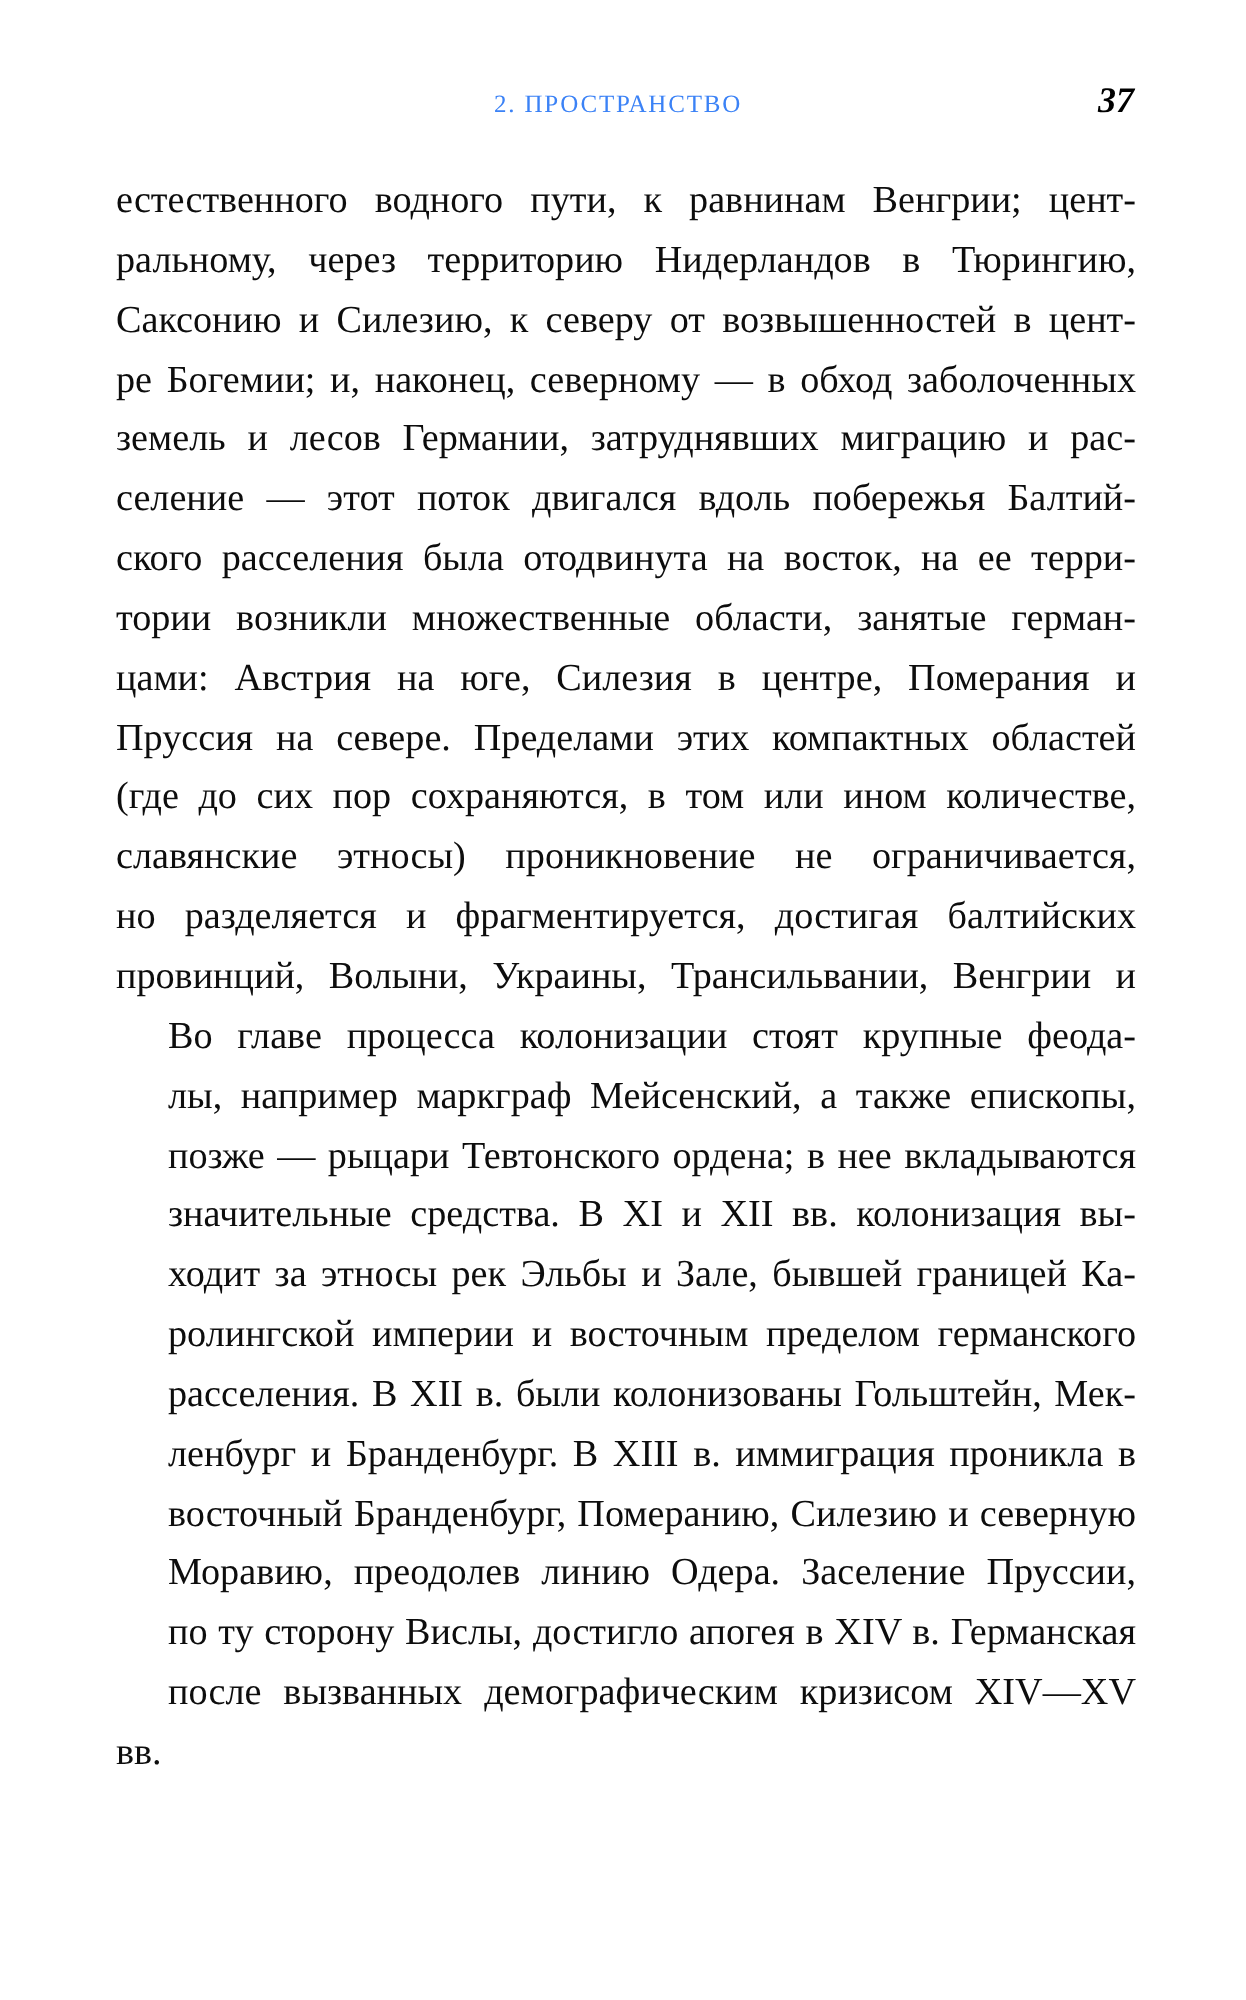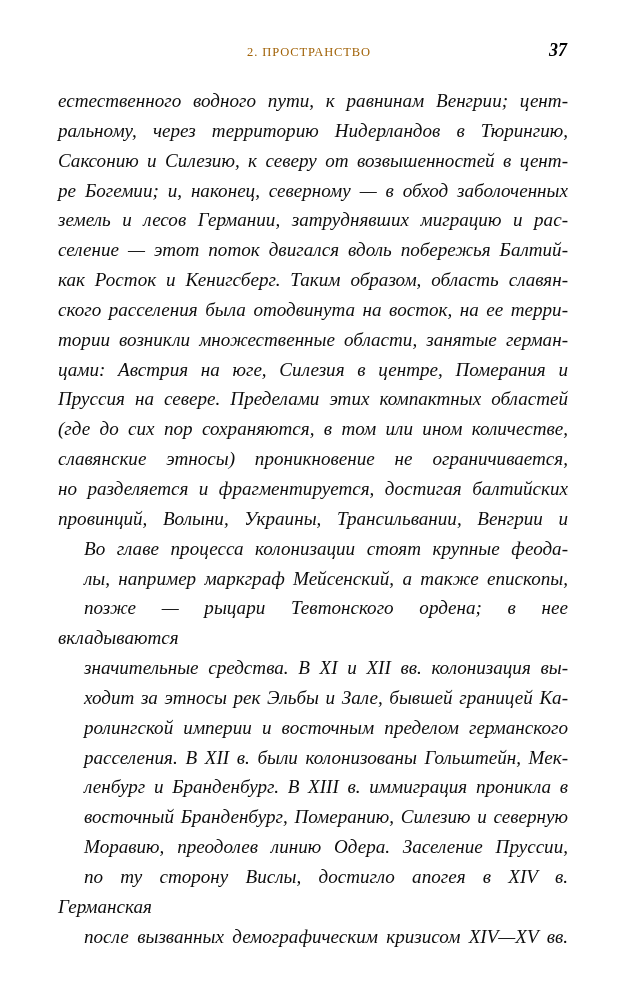--- a/index.html
+++ b/index.html
@@ -26,21 +26,21 @@
     height: 22px;
     display: flex;
     align-items: baseline;
   }
   .running-head-title {
     font-size: 12.5px;
     letter-spacing: 0.9px;
     text-transform: uppercase;
     white-space: nowrap;
     margin-left: 189px;
-    color: #a16207;
+    color: #3b82f6;
     text-align: center;
   }
   .running-head-folio {
     margin-left: auto;
     font-size: 18px;
     font-weight: bold;
     font-style: italic;
     color: #000000;
     letter-spacing: 0px;
     font-family: Liberation Serif, serif;
@@ -55,21 +55,20 @@
   }
   .para {
     margin: 0;
     font-size: 19.1px;
     line-height: 29.85px;
     text-align: justify;
     text-align-last: left;
     color: #0d0d0d;
     hyphens: manual;
     word-spacing: 0.2px;
-    font-style: italic;
   }
   .para.indent {
     text-indent: 26px;
   }
   
   .line {
     display: block;
     text-align: justify;
     text-align-last: justify;
     white-space: pre-wrap;
@@ -93,21 +92,20 @@
   </div>
 
   <div class="textblock">
     <p class="para">
         <span class="line">естественного водного пути, к равнинам Венгрии; цент-</span>
         <span class="line">ральному, через территорию Нидерландов в Тюрингию,</span>
         <span class="line">Саксонию и Силезию, к северу от возвышенностей в цент-</span>
         <span class="line">ре Богемии; и, наконец, северному — в обход заболоченных</span>
         <span class="line">земель и лесов Германии, затруднявших миграцию и рас-</span>
         <span class="line">селение — этот поток двигался вдоль побережья Балтий-</span>
-        <span class="line">как Росток и Кенигсберг. Таким образом, область славян-</span>
         <span class="line">ского расселения была отодвинута на восток, на ее терри-</span>
         <span class="line">тории возникли множественные области, занятые герман-</span>
         <span class="line">цами: Австрия на юге, Силезия в центре, Померания и</span>
         <span class="line">Пруссия на севере. Пределами этих компактных областей</span>
         <span class="line">(где до сих пор сохраняются, в том или ином количестве,</span>
         <span class="line">славянские этносы) проникновение не ограничивается,</span>
         <span class="line">но разделяется и фрагментируется, достигая балтийских</span>
         <span class="line">провинций, Волыни, Украины, Трансильвании, Венгрии и</span>
       </p>
     <p class="para indent">

